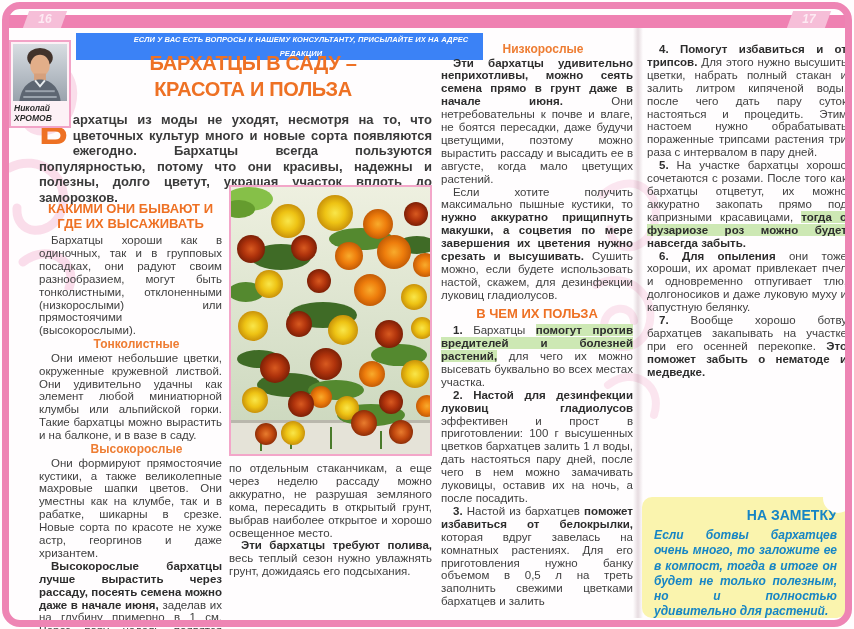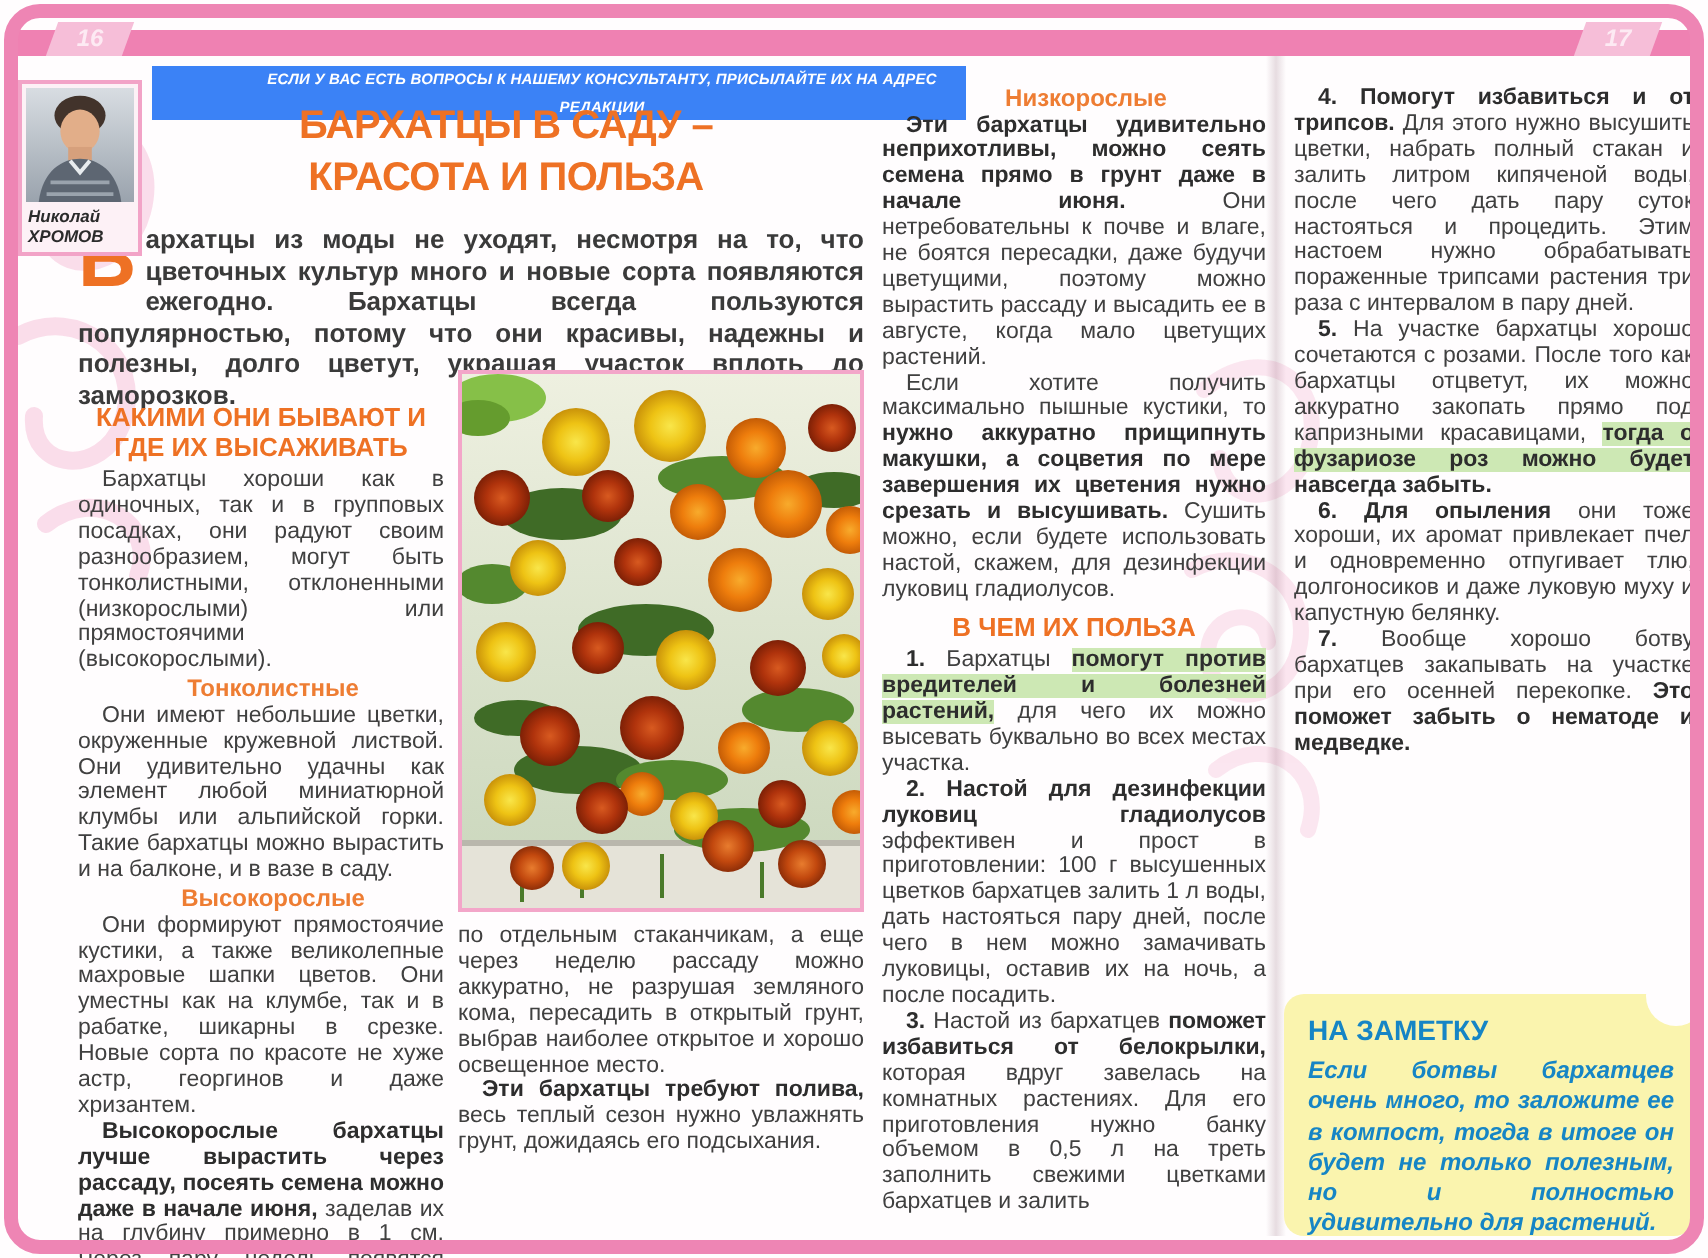--- a/index.html
+++ b/index.html
@@ -37,21 +37,21 @@
   .col3{left:441px;top:42px;width:192px;}
   .col4{left:647px;top:43px;width:200px;}
   .photo{position:absolute;left:229px;top:185px;width:203px;height:271px;border:2px solid #f3a6c9;
          box-sizing:border-box;background:#dfe3d2;z-index:2;}
   .photo svg{display:block;width:100%;height:100%;}
   .fold{position:absolute;left:633px;top:28px;bottom:11px;width:10px;z-index:1;
         background:linear-gradient(90deg,rgba(120,70,90,0) 0%,rgba(120,70,90,.18) 50%,rgba(120,70,90,0) 100%);}
   .note{position:absolute;left:642px;top:497px;width:205px;height:121px;background:#faf4ae;border-radius:10px;
         box-sizing:border-box;padding:8px 10px 6px 12px;z-index:2;}
   .note::after{content:"";position:absolute;top:-14px;right:-6px;width:30px;height:30px;border-radius:50%;background:#fffdfe;}
-  .note-title{color:#1685c5;font-size:14px;font-weight:bold;margin:2px 0 5px 0;}
+  .note-title{color:#1685c5;font-size:14px;font-weight:bold;margin:2px 0 5px 0;text-align:right;}
   .note-text{color:#1685c5;font-size:12px;line-height:15.3px;font-weight:bold;font-style:italic;text-align:justify;}
   .deco{position:absolute;z-index:0;pointer-events:none;}
   .deco-left{left:3px;top:40px;}
   .deco-mid{left:588px;top:165px;}
 </style>
 </head>
 <body>
 
 <div class="spread">
 

